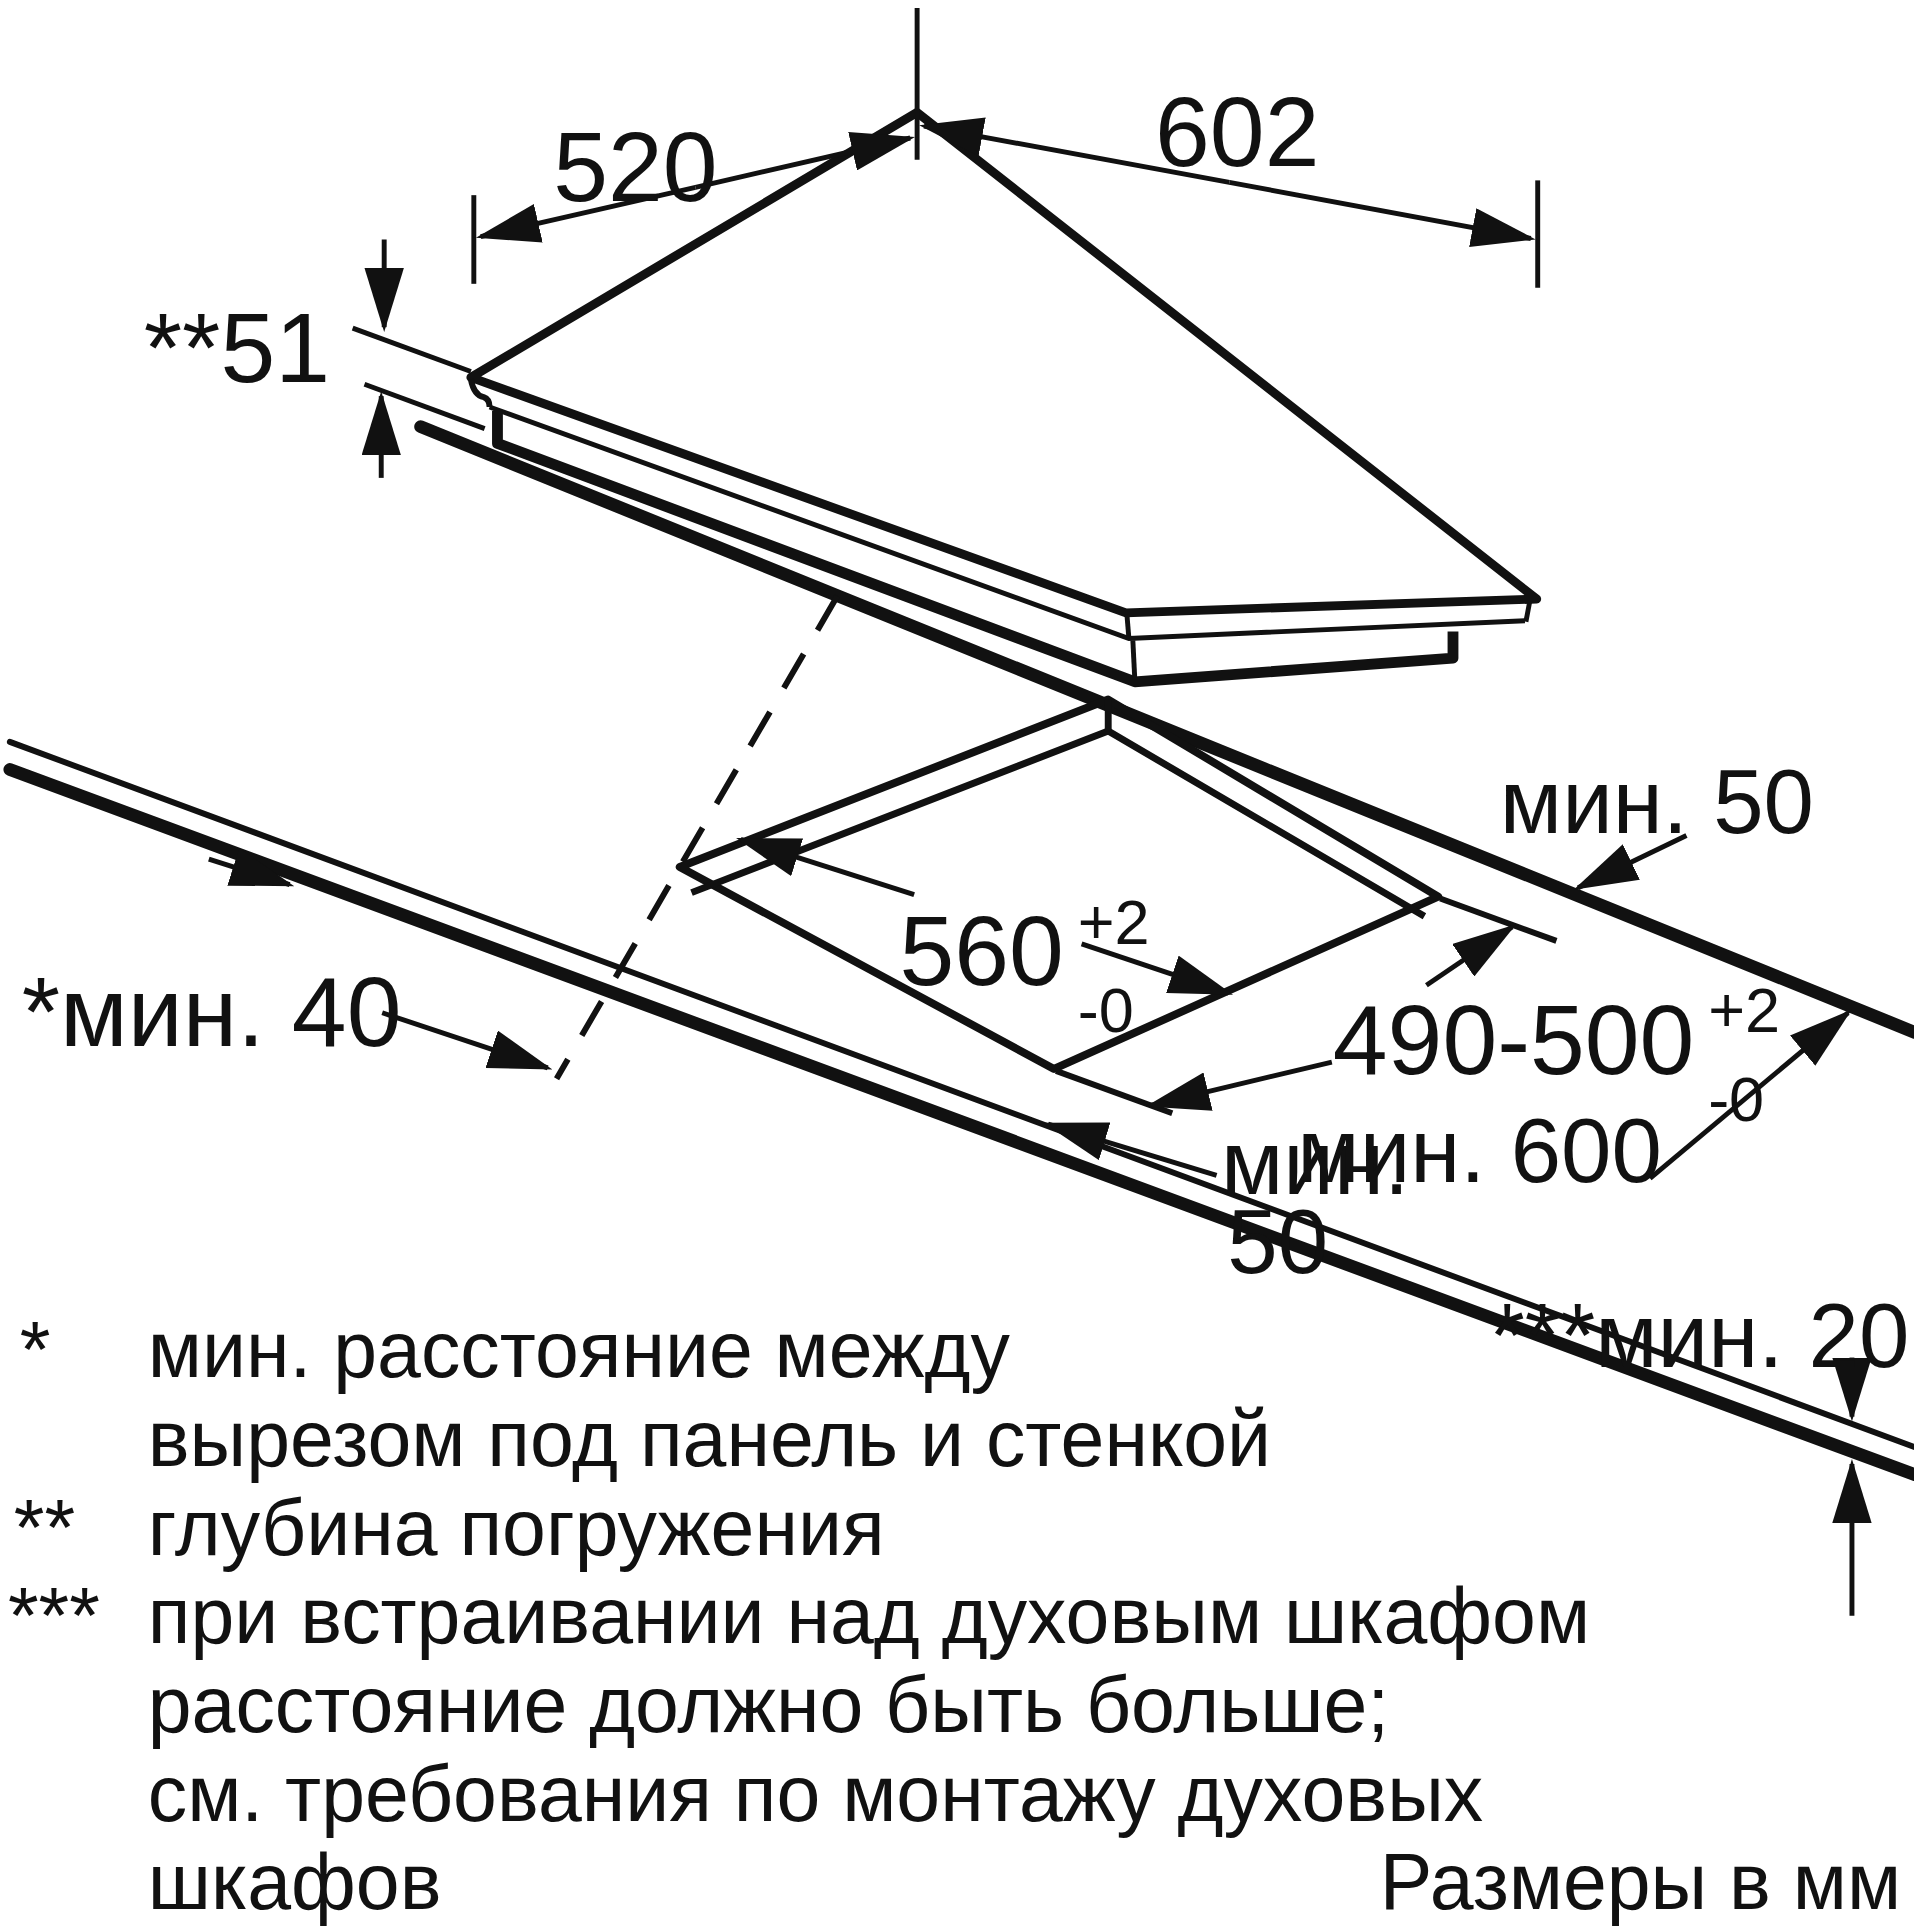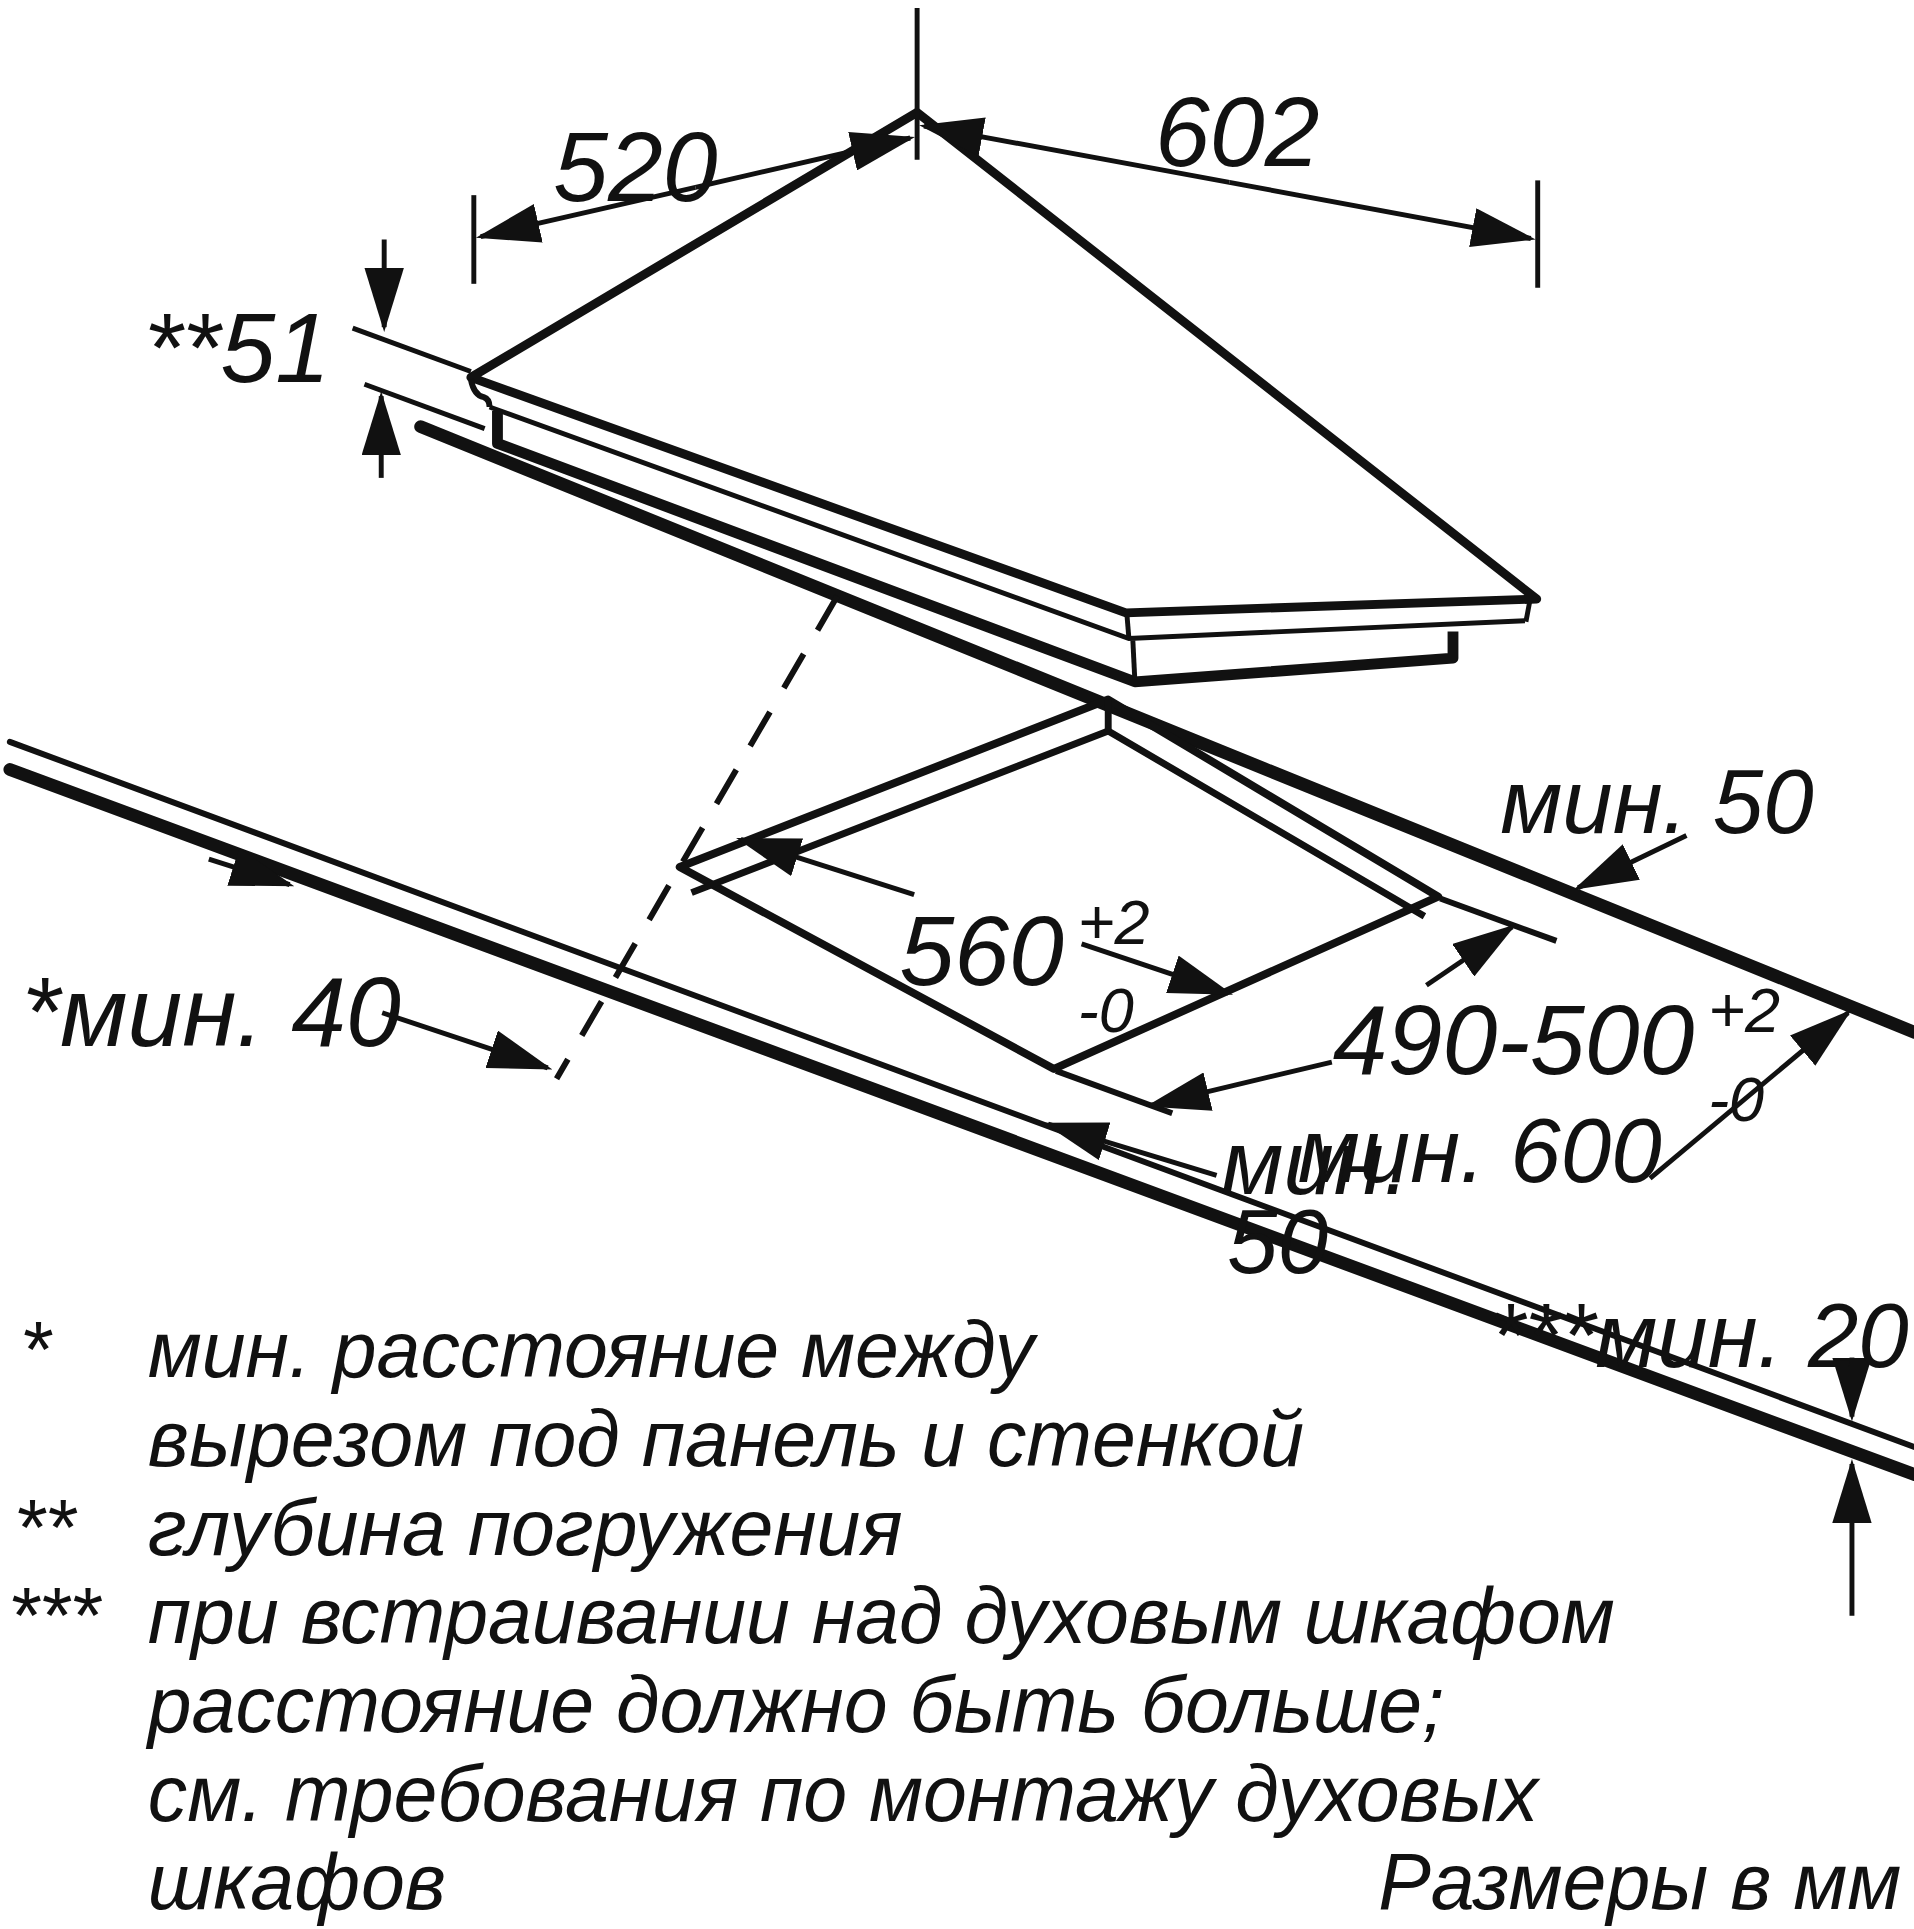--- a/index.html
+++ b/index.html
@@ -1,17 +1,17 @@
 <!DOCTYPE html>
 <html><head>
 <meta charset="utf-8">
 <style>
   html,body{margin:0;padding:0;background:#ffffff;}
   .stage{position:relative;width:1915px;height:1930px;background:#ffffff;overflow:hidden;
-         font-family:"Liberation Sans", sans-serif;font-style:italic;}
+         font-family:"Liberation Sans", sans-serif;}
   svg{display:block;}
   text{fill:#111;}
   .dimtxt{font-size:100px;}
   .dimtxt-s{font-size:92px;}
   .toltxt{font-size:64px;}
   .foottxt{font-size:80px;}
   .ln{stroke:#111;fill:none;}
 </style>
 </head>
 <body>

